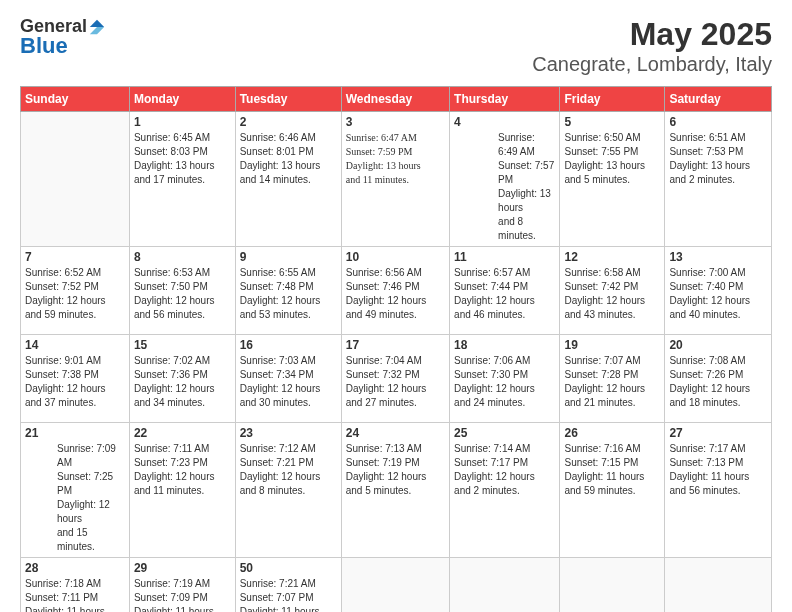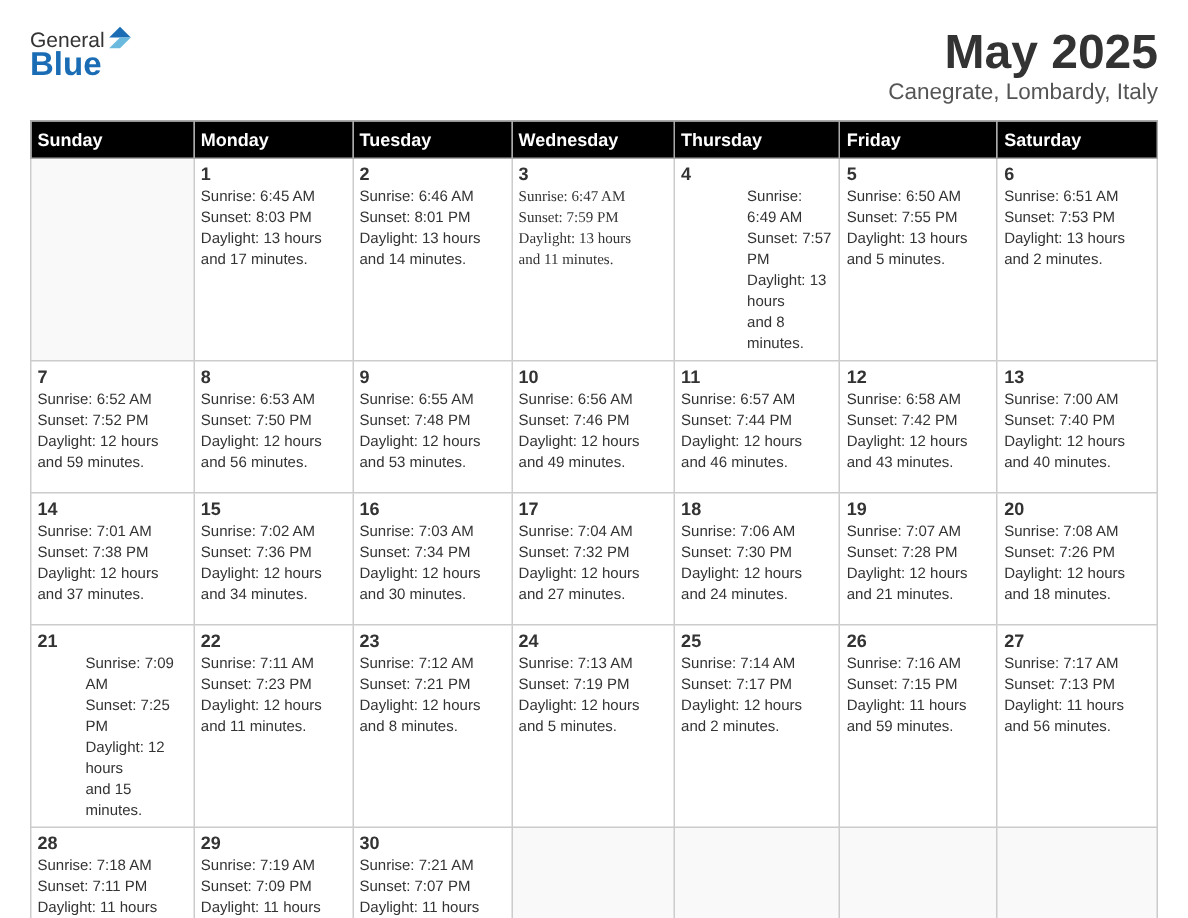--- a/index.html
+++ b/index.html
@@ -23,23 +23,23 @@
       align-items: flex-start;
       margin-bottom: 10px;
     }
     .logo {
       display: flex;
       flex-direction: column;
       align-items: flex-start;
     }
     .logo-text {
       display: flex;
-      align-items: flex-end;
-      font-size: 14px;
-      font-weight: normal;
+      align-items: center;
+      font-size: 18px;
+      font-weight: bold;
     }
     .logo-general {
       color: #333;
     }
     .logo-blue {
       color: #1a6db5;
     }
     .logo-icon {
       width: 18px;
       height: 18px;
@@ -47,30 +47,30 @@
     }
     .title-block {
       text-align: right;
     }
     .month-title {
       font-size: 32px;
       font-weight: bold;
       color: #333;
     }
     .subtitle {
-      font-size: 15px;
+      font-size: 20px;
       color: #555;
     }
     .calendar {
       width: 100%;
       border-collapse: collapse;
       flex: 1;
     }
     .calendar thead tr th {
-      background: #000000;
+      background: #ef4444;
       color: #fff;
       font-size: 12px;
       font-weight: bold;
       padding: 5px 4px;
       text-align: left;
       border: 1px solid #aaa;
     }
     .calendar tbody tr td {
       border: 1px solid #ccc;
       vertical-align: top;
@@ -220,21 +220,21 @@
             <div class="day-number">13</div>
             <div class="day-info" style="white-space: pre-line;">Sunrise: 7:00 AM
 Sunset: 7:40 PM
 Daylight: 12 hours
 and 40 minutes.</div>
           </td>
         </tr>
         <tr>
           <td>
             <div class="day-number">14</div>
-            <div class="day-info" style="white-space: pre-line;">Sunrise: 7:01 AM
+            <div class="day-info" style="white-space: pre-line;">Sunrise: 9:01 AM
 Sunset: 7:38 PM
 Daylight: 12 hours
 and 37 minutes.</div>
           </td>
           <td>
             <div class="day-number">15</div>
             <div class="day-info" style="white-space: pre-line;">Sunrise: 7:02 AM
 Sunset: 7:36 PM
 Daylight: 12 hours
 and 34 minutes.</div>
@@ -335,21 +335,21 @@
 and 52 minutes.</div>
           </td>
           <td>
             <div class="day-number">29</div>
             <div class="day-info" style="white-space: pre-line;">Sunrise: 7:19 AM
 Sunset: 7:09 PM
 Daylight: 11 hours
 and 49 minutes.</div>
           </td>
           <td>
-            <div class="day-number">30</div>
+            <div class="day-number">50</div>
             <div class="day-info" style="white-space: pre-line;">Sunrise: 7:21 AM
 Sunset: 7:07 PM
 Daylight: 11 hours
 and 46 minutes.</div>
           </td>
           <td class="empty-cell"></td>
           <td class="empty-cell"></td>
           <td class="empty-cell"></td>
           <td class="empty-cell"></td>
         </tr>

